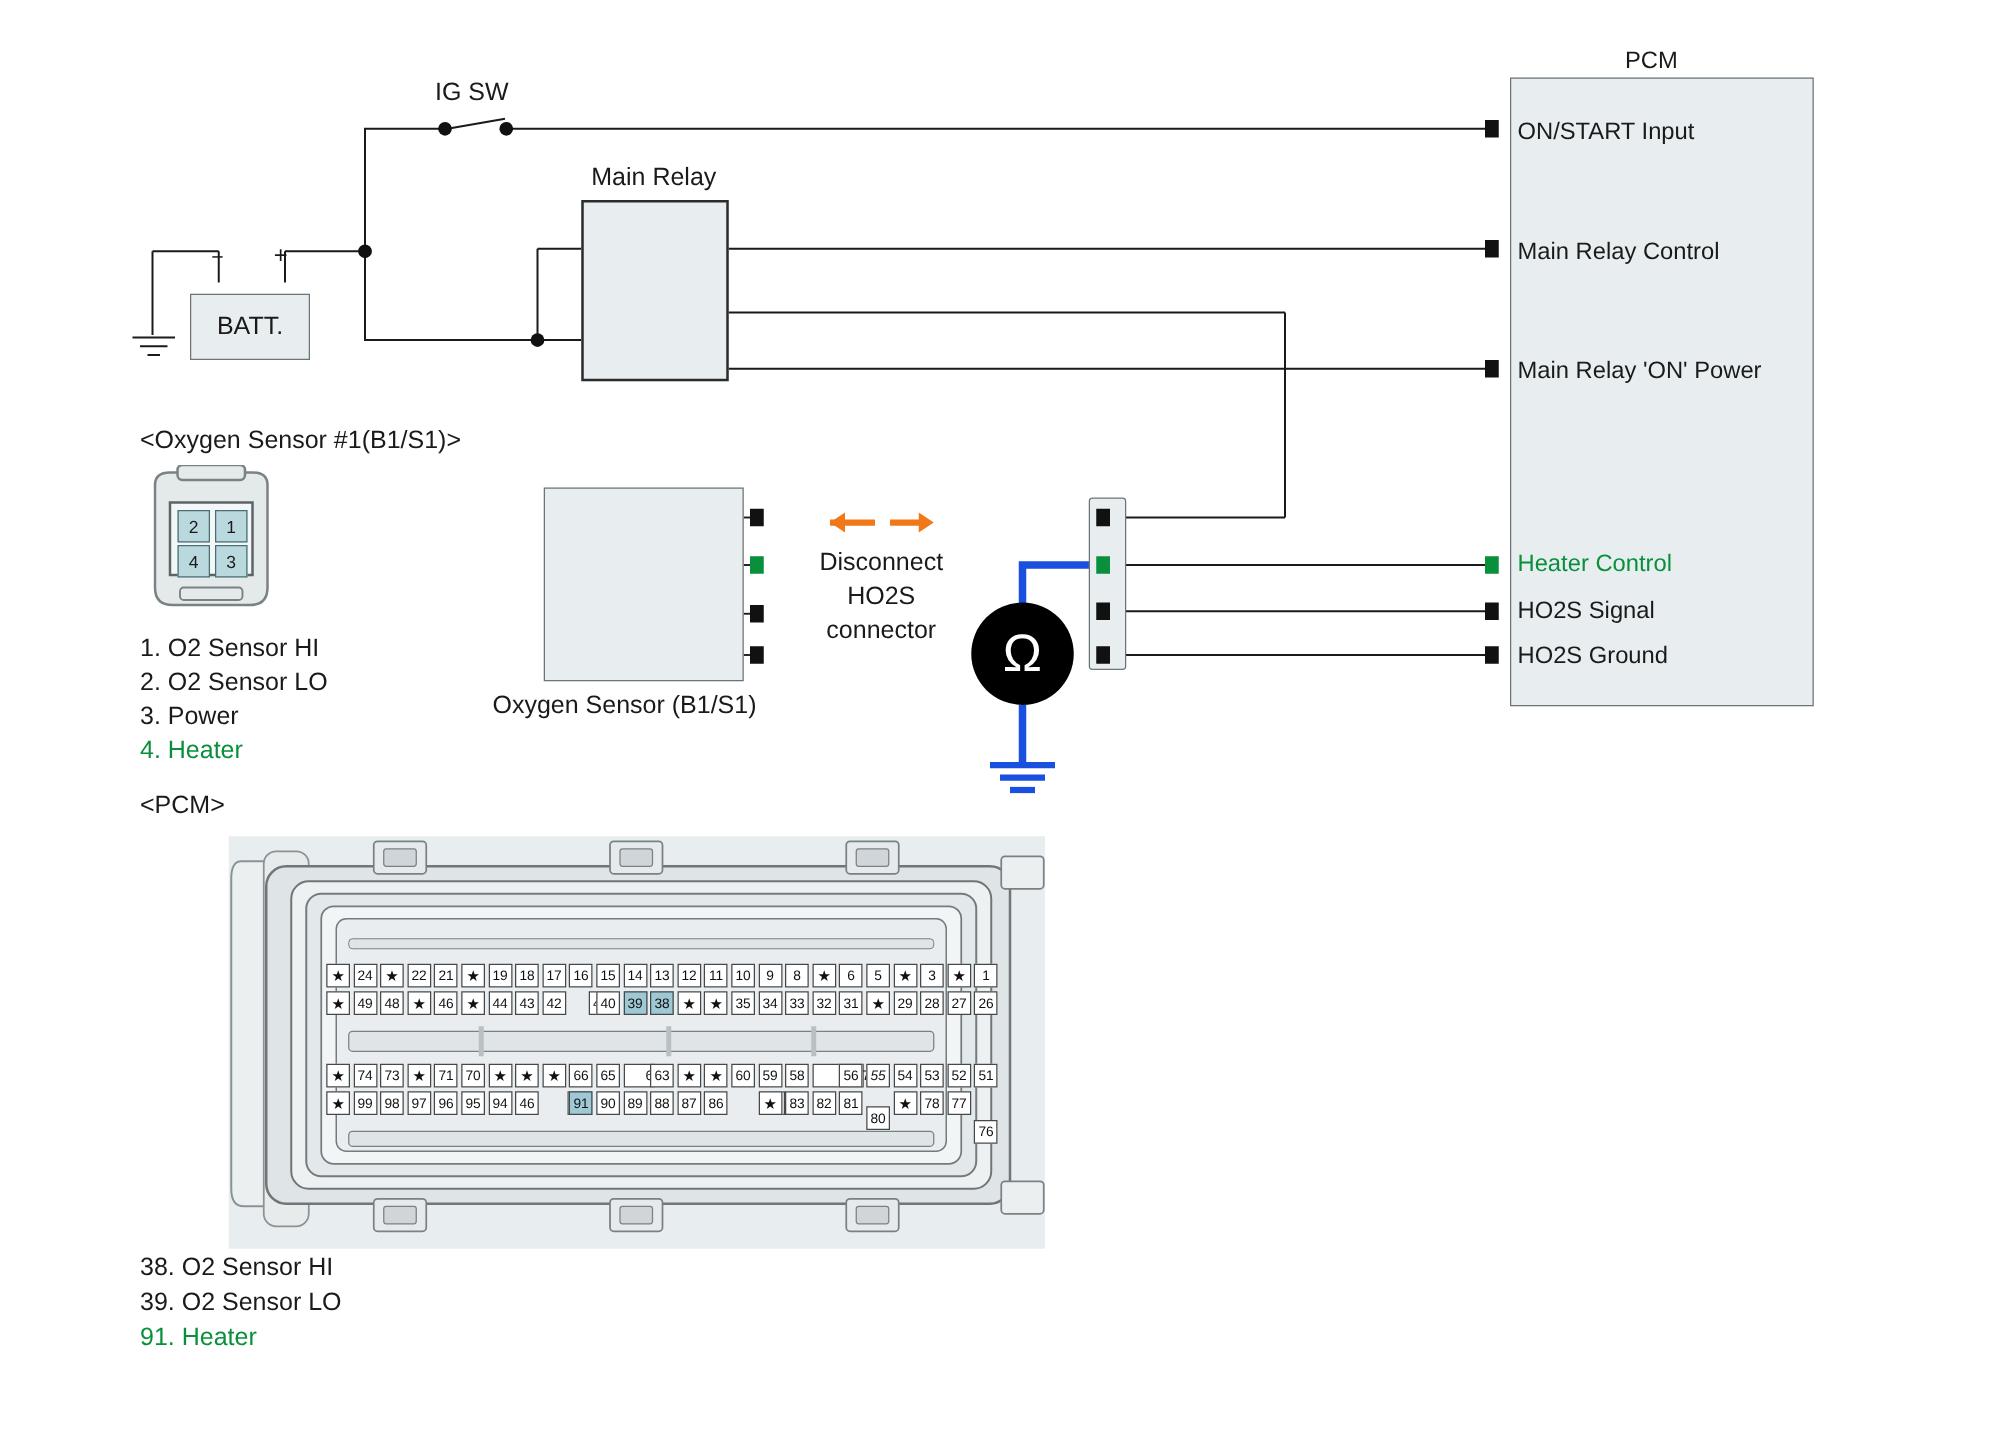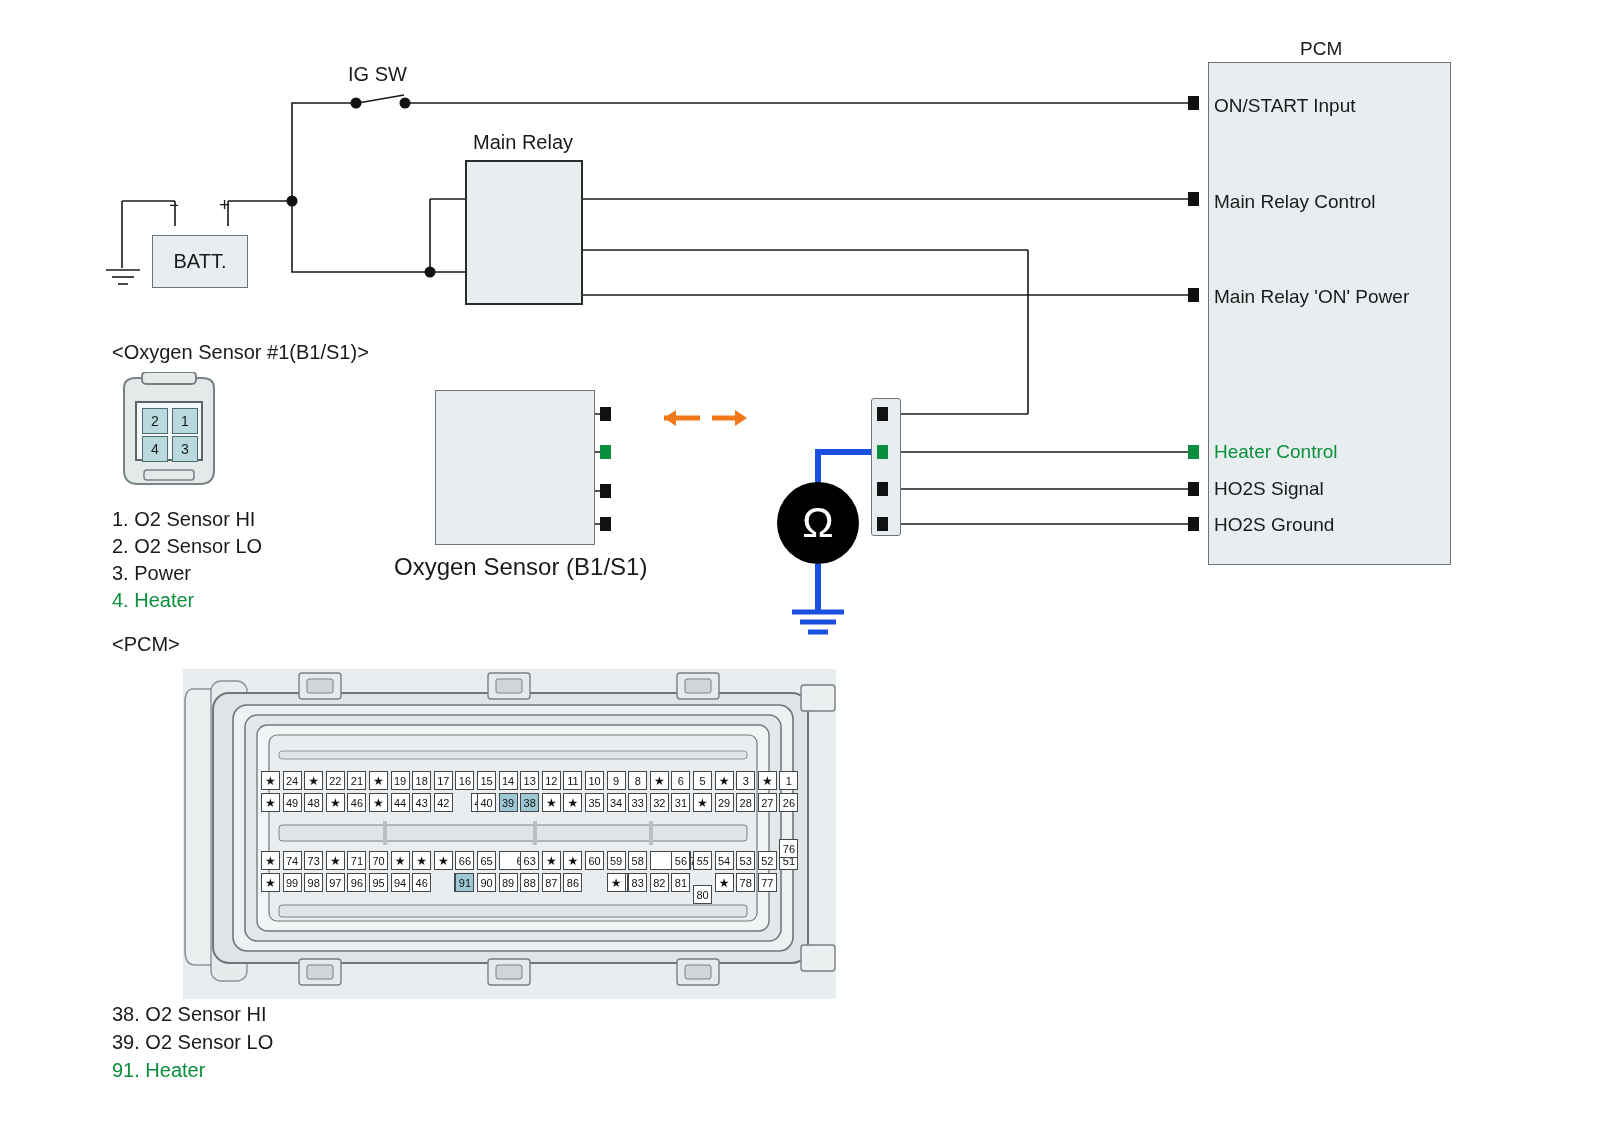--- a/index.html
+++ b/index.html
@@ -51,21 +51,21 @@
     border: 1.2px solid #4c6d72; font-size: 14px;
     display: flex; align-items: center; justify-content: center;
   }
   .o2-legend { position: absolute; left: 112px; font-size: 20px; }
 
   
   #o2-symbol {
     position: absolute; left: 435px; top: 390px; width: 160px; height: 155px;
     background: #e8eef0; border: 1.5px solid #6d7477;
   }
-  #o2-symbol-caption { position: absolute; left: 394px; top: 553px; font-size: 24px; }
+  #o2-symbol-caption { position: absolute; left: 394px; top: 553px; font-size: 20px; }
   .sym-pin { position: absolute; width: 11px; height: 14px; background: #111; }
   .sym-pin.green { background: #0a8f3c; }
 
   
   #disconnect-txt { position: absolute; left: 640px; top: 437px; font-size: 20px; line-height: 27px; text-align: center; width: 130px; }
 
   
   #harness { position: absolute; left: 871px; top: 398px; width: 30px; height: 138px;
              background: #e8eef0; border: 1.5px solid #6d7477; border-radius: 3px; }
   .h-pin { position: absolute; width: 11px; height: 14px; background: #111; }
@@ -243,20 +243,21 @@
   <div class="o2-legend" style="top:562px;">3. Power</div>
   <div class="o2-legend green" style="top:589px;">4. Heater</div>
 
   <div id="o2-symbol"></div>
   <div class="sym-pin" style="left:600px; top:407px;"></div>
   <div class="sym-pin green" style="left:600px; top:445px;"></div>
   <div class="sym-pin" style="left:600px; top:484px;"></div>
   <div class="sym-pin" style="left:600px; top:517px;"></div>
   <div id="o2-symbol-caption">Oxygen Sensor (B1/S1)</div>
 
+  <div id="disconnect-txt">Disconnect HO2S connector</div>
 
   <div id="harness"></div>
   <div class="h-pin" style="left:877px; top:407px;"></div>
   <div class="h-pin green" style="left:877px; top:445px;"></div>
   <div class="h-pin" style="left:877px; top:482px;"></div>
   <div class="h-pin" style="left:877px; top:517px;"></div>
 
   <div id="ohm"></div>
   <div id="ohm-glyph">Ω</div>
 
@@ -401,20 +402,20 @@
       <div class="cell" style="left: 563.4px; top: 873px;">86</div>
       <div class="cell" style="left: 585px; top: 873px; margin-left: 24px;">85</div>
       <div class="cell star" style="left: 606.6px; top: 873px; font-size: 12px;">★</div>
       <div class="cell" style="left: 628.2px; top: 873px;">83</div>
       <div class="cell" style="left: 649.8px; top: 873px;">82</div>
       <div class="cell" style="left: 671.4px; top: 873px;">81</div>
       <div class="cell" style="left: 693px; top: 885px;">80</div>
       <div class="cell star" style="left: 714.6px; top: 873px; font-size: 12px;">★</div>
       <div class="cell" style="left: 736.2px; top: 873px;">78</div>
       <div class="cell" style="left: 757.8px; top: 873px;">77</div>
-      <div class="cell" style="left: 779.4px; top: 839px;">76</div>
+      <div class="cell" style="left: 779.4px; top: 896px;">76</div>
     </div>
 
   <div class="pcm-legend" style="top:1003px;">38. O2 Sensor HI</div>
   <div class="pcm-legend" style="top:1031px;">39. O2 Sensor LO</div>
   <div class="pcm-legend green" style="top:1059px;">91. Heater</div>
 
 </div>
 
 </body></html>

